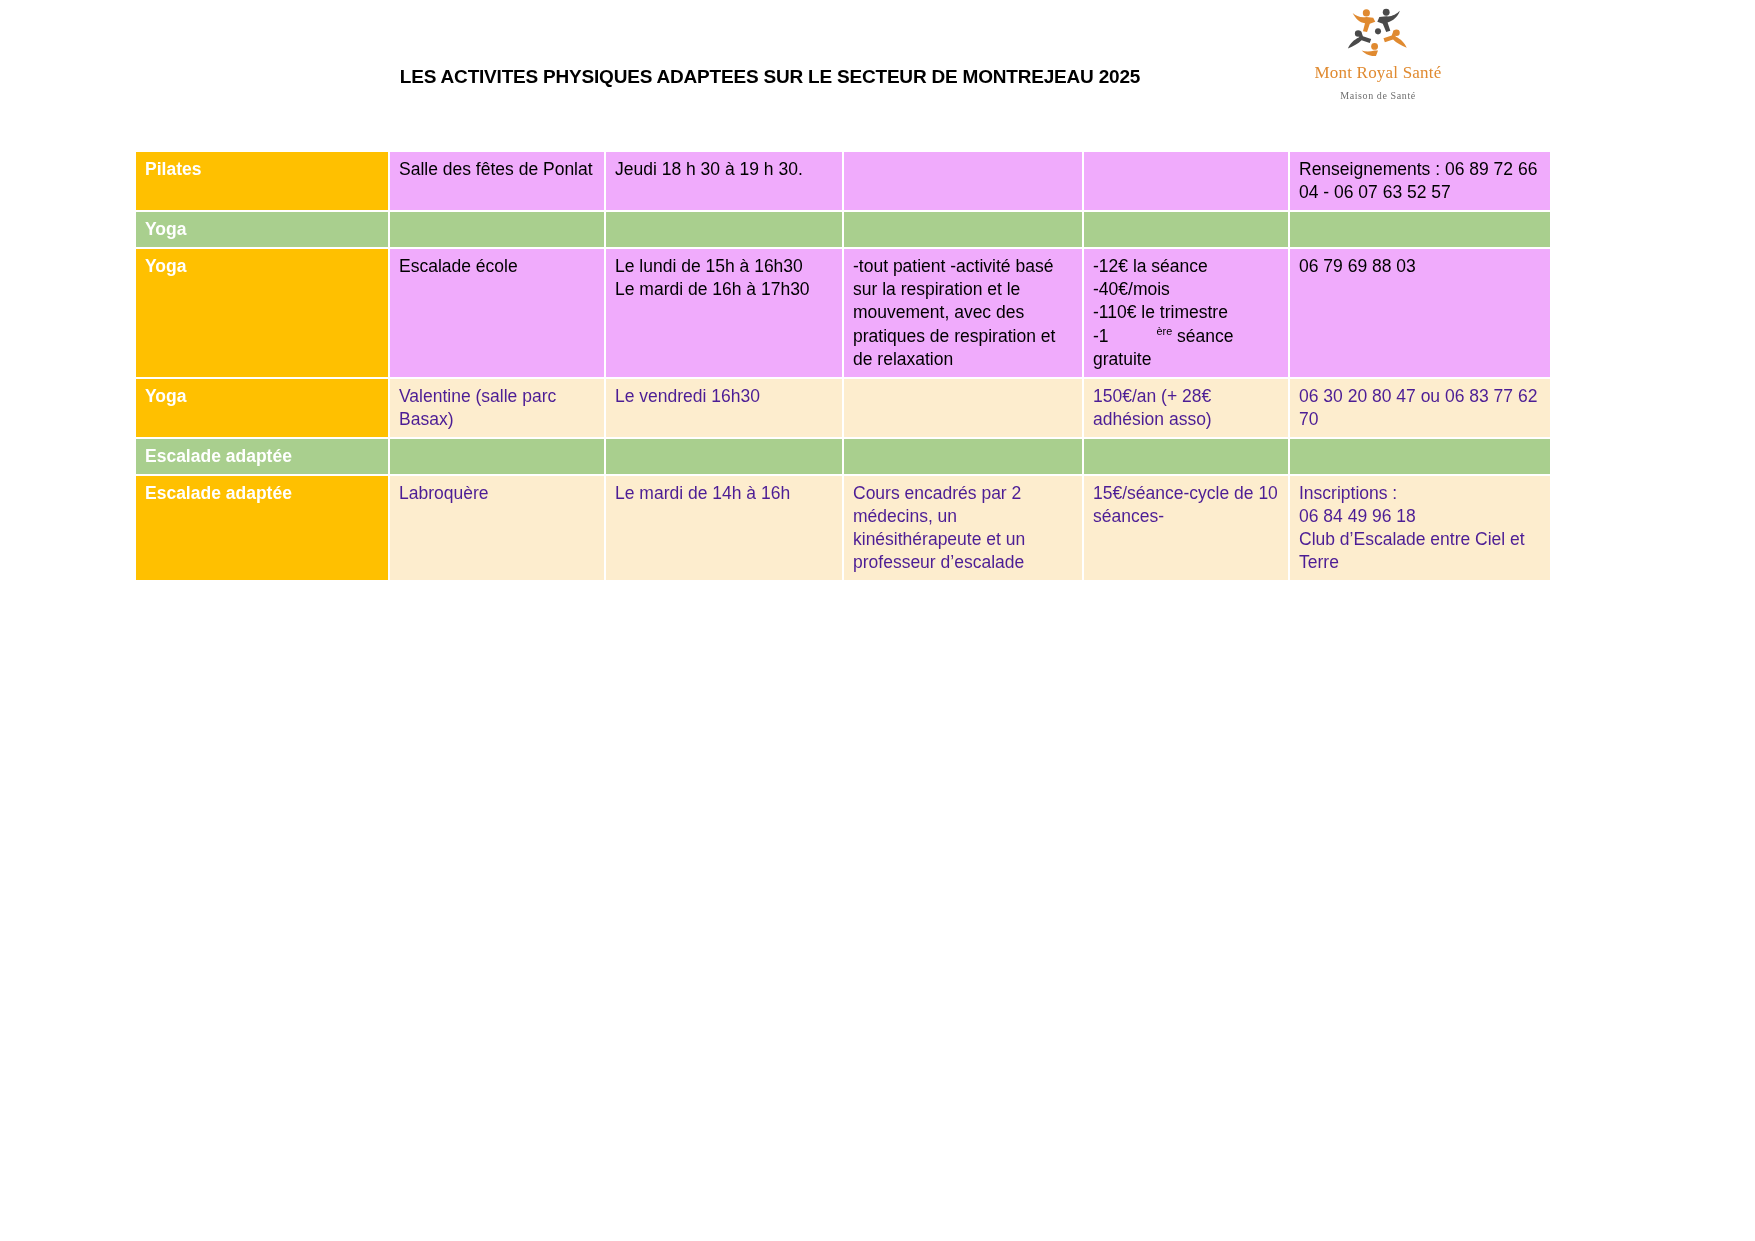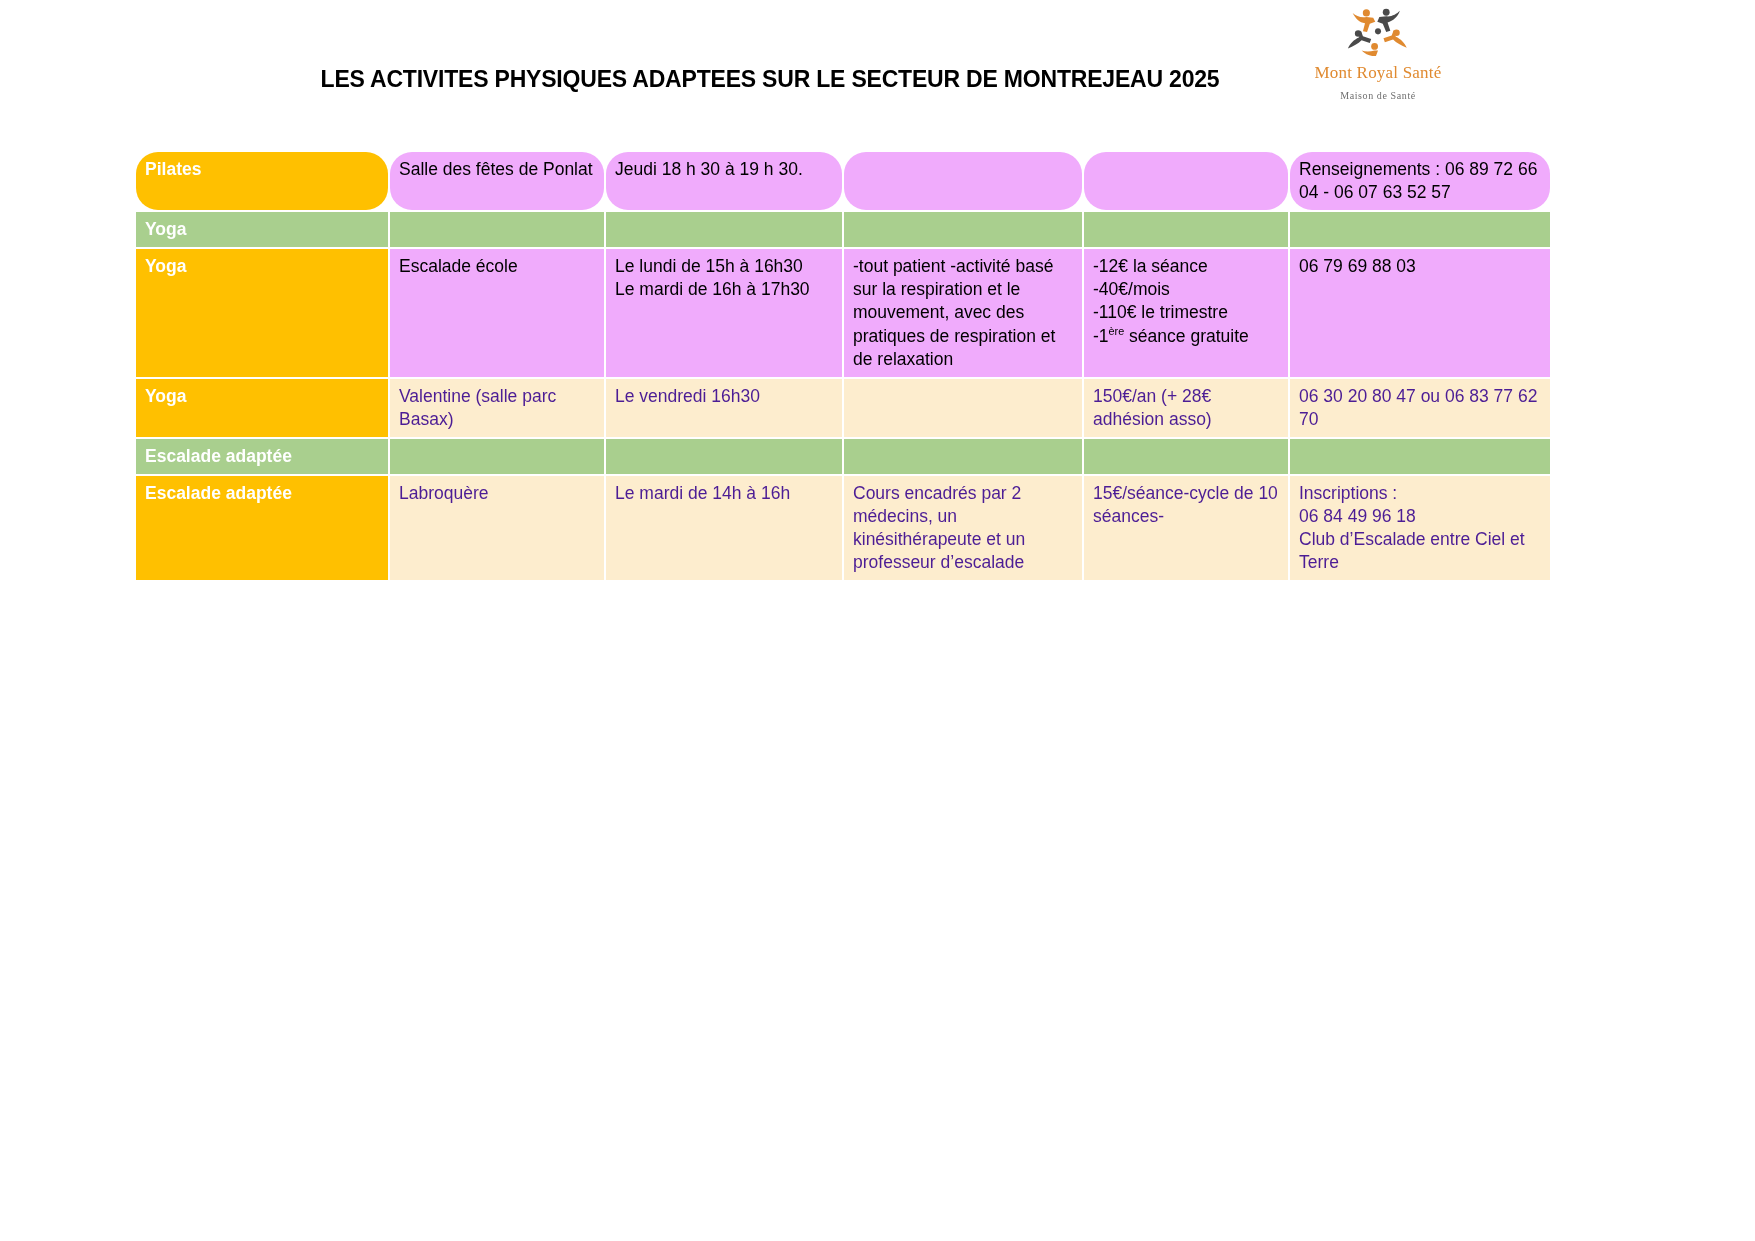--- a/index.html
+++ b/index.html
@@ -19,21 +19,21 @@
   
   .page { position: relative; width: 1755px; height: 1241px; }
 
   .doc-title {
     position: absolute;
     left: 300px; top: 66px;
     width: 940px;
     text-align: center;
     font-family: "Liberation Sans", sans-serif;
     font-weight: bold;
-    font-size: 23px;
+    font-size: 19px;
     letter-spacing: -0.2px;
     color: #000;
     white-space: nowrap;
   }
 
   
   .logo {
     position: absolute;
     left: 1298px; top: 4px;
     width: 160px; height: 92px;
@@ -87,24 +87,24 @@
   col.c4 { width: 204px; }
   col.c5 { width: 260px; }
 
   
   .cat      { background: #FFC000; color: #FFFFFF; font-weight: bold; }
   .body-a   { background: #f0abfc; color: #000000; }
   .body-b   { background: #FDEDCE; color: #4c1d95; }
   .sep      { background: #A9CF8E; }
   .sep-lbl  { background: #A9CF8E; color: #FFFFFF; font-weight: bold; }
 
-  .r-pilates td { height: 48px; border-radius: 22px; }
+  .r-pilates td { height: 48px; }
   .r-sep td     { height: 27px; }
 
-  sup { font-size: 0.62em; vertical-align: super; line-height: 0; }
+  sup { font-size: 0.62em; vertical-align: super; line-height: 0; margin-left: 48px; }
 
   .nowrapcell { white-space: pre-line; }
 </style>
 </head>
 <body>
 
 <div class="page">
 
   <div class="doc-title">LES ACTIVITES PHYSIQUES ADAPTEES SUR LE SECTEUR DE MONTREJEAU 2025</div>
 

